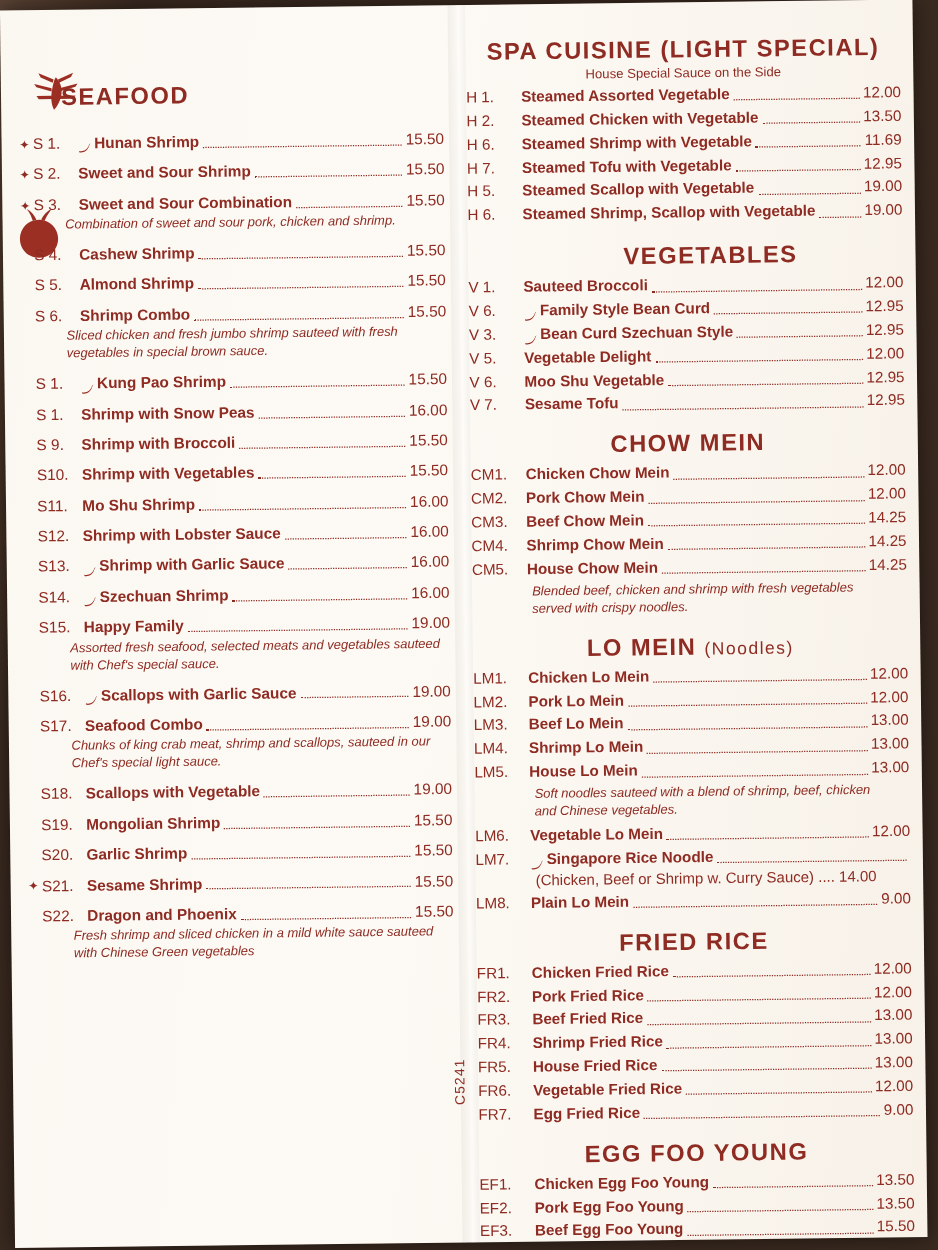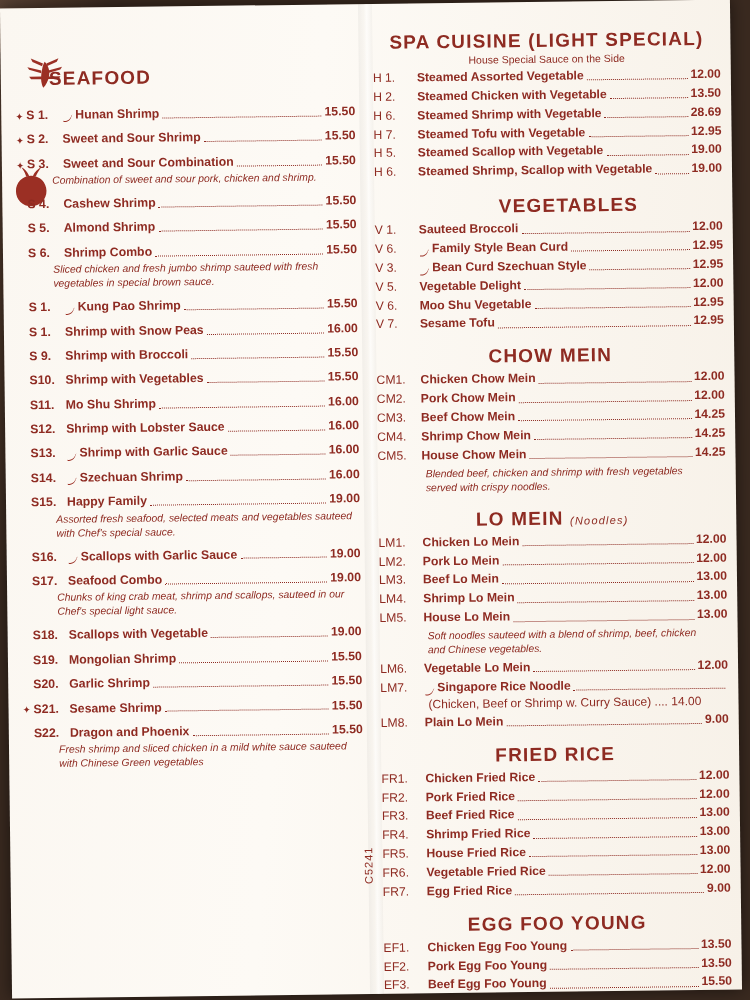--- a/index.html
+++ b/index.html
@@ -45,48 +45,48 @@
     position:absolute;left:18px;top:48px;width:52px;height:36px;
   }
   .deco-veg{
     position:absolute;left:8px;top:158px;width:42px;height:44px;
   }
 
   .row{
     display:flex;align-items:flex-end;font-size:12.3px;line-height:1.25;
     margin-top:9px;color:#8e2b22;
   }
-  .code{flex:0 0 36px;font-weight:700;white-space:nowrap;}
+  .code{flex:0 0 36px;font-weight:400;white-space:nowrap;}
   .name{white-space:nowrap;font-weight:600;}
   .dots{
     flex:1 1 auto;border-bottom:1.6px dotted #8e2b22;
     margin:0 3px 3.5px 3px;min-width:6px;height:1px;
   }
-  .price{flex:0 0 auto;font-weight:700;white-space:nowrap;}
+  .price{flex:0 0 auto;font-weight:400;white-space:nowrap;}
   .desc{
     font-size:10.4px;font-style:italic;line-height:1.35;
     margin:2px 0 0 36px;color:#8e2b22;max-width:300px;
   }
   .diamond{
     display:inline-block;width:10px;color:#8e2b22;font-size:10px;
     margin-right:1px;
   }
   .chili{font-size:10px;}
   .head-sea{display:flex;align-items:center;}
 
   .rsec{margin-top:14px;}
   .rrow{display:flex;align-items:flex-end;font-size:12.2px;line-height:1.3;margin-top:3px;}
   .rcode{flex:0 0 44px;font-weight:400;}
   .note{font-size:10.4px;font-style:italic;margin:3px 0 0 48px;line-height:1.35;color:#8e2b22;max-width:275px;}
   .sidecode{
     position:absolute;left:352px;top:880px;
     font-size:11px;color:#8e2b22;letter-spacing:1px;
     transform:rotate(-90deg);transform-origin:left top;
   }
-  .lo-sub{font-size:11px;font-weight:normal;font-style:italic;}
+  .lo-sub{font-size:14px;font-weight:normal;}
 </style>
 </head>
 <body>
 
 <div id="page">
   <div class="menu">
     <div class="fold"></div>
 
     <svg class="deco-lobster" viewBox="0 0 60 40">
       <g fill="#9b2f24">
@@ -304,21 +304,21 @@
             <div class="rrow">
               <span class="rcode">H 2.</span>
               <span class="name">Steamed Chicken with Vegetable</span>
               <span class="dots"></span>
               <span class="price">13.50</span>
             </div>
             <div class="rrow">
               <span class="rcode">H 6.</span>
               <span class="name">Steamed Shrimp with Vegetable</span>
               <span class="dots"></span>
-              <span class="price">28.69</span>
+              <span class="price">11.69</span>
             </div>
             <div class="rrow">
               <span class="rcode">H 7.</span>
               <span class="name">Steamed Tofu with Vegetable</span>
               <span class="dots"></span>
               <span class="price">12.95</span>
             </div>
             <div class="rrow">
               <span class="rcode">H 5.</span>
               <span class="name">Steamed Scallop with Vegetable</span>

